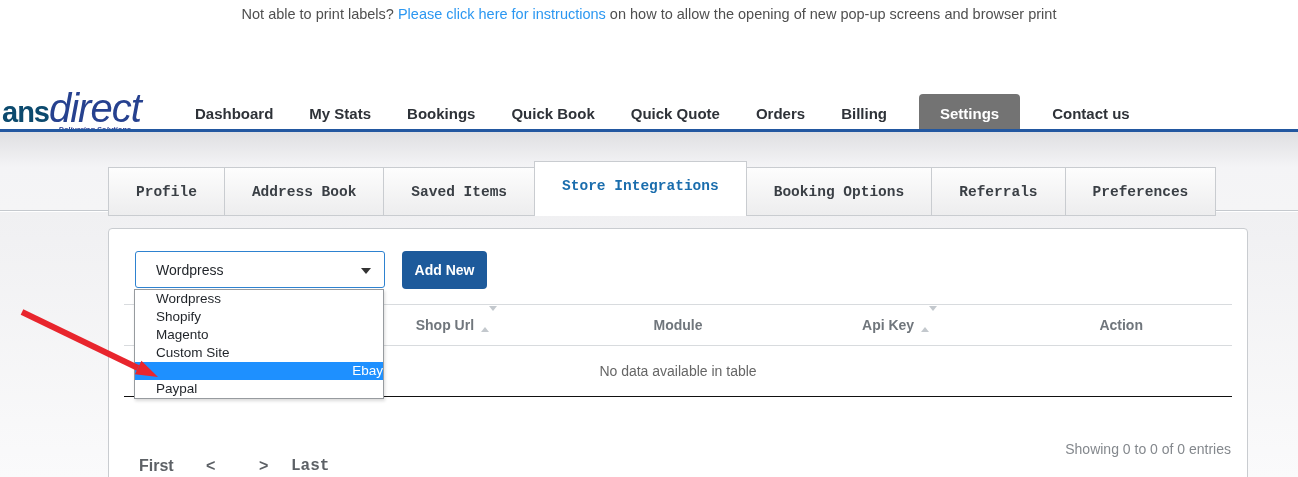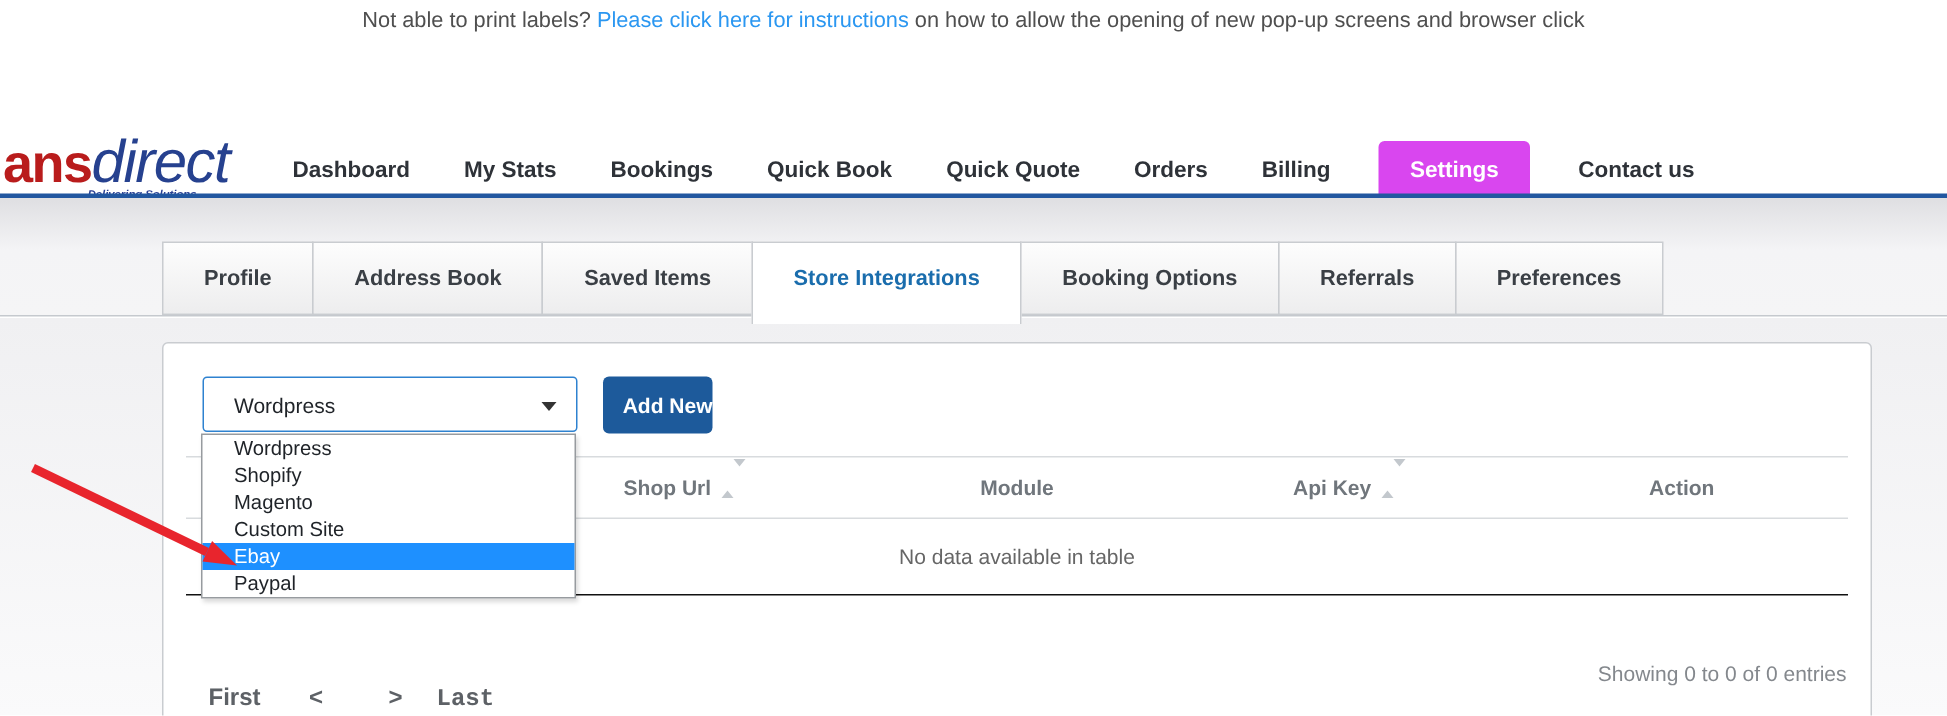--- a/index.html
+++ b/index.html
@@ -15,47 +15,47 @@
   .banner {
     position:absolute; top:0; left:0; width:100%; height:30px;
     text-align:center; padding-top:6px;
     font-size:14.5px; color:#4f4f4f;
   }
   .banner .link { color:#2b97f1; cursor:pointer; }
 
   
   .header { position:absolute; top:30px; left:0; width:100%; height:100px; background:#fff; }
   .logo { position:absolute; left:2px; top:56px; width:150px; white-space:nowrap; }
-  .logo .p1 { font-size:36px; font-weight:bold; color:#b91c1c; letter-spacing:-1px; }
+  .logo .p1 { font-size:29px; font-weight:bold; color:#0c4a6e; letter-spacing:-1px; }
   .logo .p2 { font-size:40px; font-style:italic; color:#26418f; letter-spacing:-1px; }
   .logo .tagline {
     display:block; text-align:right; width:133px; margin-top:-6px; padding-right:4px;
     font-size:7.5px; font-style:italic; font-weight:bold; color:#2a3f93;
   }
   .nav {
     position:absolute; left:177px; top:62px; height:42px;
     display:flex; align-items:center;
   }
   .nav-item {
     padding:0 18px; font-size:15px; font-weight:bold; color:#2e3238;
     cursor:pointer; white-space:nowrap;
   }
   .nav-item.active {
-    background:#d946ef; color:#fff; border-radius:4px;
+    background:#737373; color:#fff; border-radius:4px;
     padding:11px 21px; margin:0 14px;
   }
   .header-line { position:absolute; top:129px; left:0; width:100%; height:3px; background:#2257a0; }
 
   
   .tab-band {
     position:absolute; top:132px; left:0; width:100%; height:79px;
     background:linear-gradient(180deg,#dfdfe2 0%, #f4f4f6 45%, #f5f5f6 100%);
     border-bottom:1px solid #c5c9ce;
   }
-  .tabs { position:absolute; left:108px; top:29px; display:flex; align-items:flex-start; }
+  .tabs { position:absolute; left:108px; top:29px; display:flex; align-items:flex-end;font-family:Liberation Mono, monospace; }
   .tab {
     height:49px; line-height:49px; padding:0 27px;
     font-size:14.5px; font-weight:bold; color:#3a3f45;
     background:linear-gradient(180deg,#fdfdfd,#ededee);
     border:1px solid #c9ccd0; margin-right:-1px;
     cursor:pointer; white-space:nowrap; position:relative; z-index:1;
   }
   .tab.active {
     height:55px; background:#fff; border-bottom:none; color:#1a6dad; z-index:3;
   }
@@ -76,23 +76,23 @@
     border:1px solid #2e82d0; border-radius:3px; background:#fff;
     display:flex; align-items:center; padding-left:20px;
     font-size:14px; color:#1f2328; cursor:pointer;
   }
   .caret {
     position:absolute; right:13px; top:16px;
     width:0; height:0; border-left:5px solid transparent; border-right:5px solid transparent;
     border-top:6px solid #333;
   }
   .add-btn {
-    position:absolute; left:293px; top:22px; width:73px; height:38px;
+    position:absolute; left:293px; top:22px; width:85px; height:38px;
     background:#1d5a9b; color:#fff; border:none; border-radius:4px;
-    font-family:"Liberation Sans",sans-serif; font-size:14px; font-weight:bold; cursor:pointer;text-align:right;
+    font-family:"Liberation Sans",sans-serif; font-size:14px; font-weight:bold; cursor:pointer;
   }
 
   
   .table-wrap { position:absolute; left:15px; right:15px; top:75px; }
   .thead {
     display:flex; height:42px; align-items:center;
     border-top:1px solid #d8dbde; border-bottom:1px solid #d8dbde;
   }
   .th {
     width:20%; text-align:center; font-size:14px; font-weight:bold; color:#70767c;
@@ -123,30 +123,30 @@
   
   .dropdown-panel {
     position:absolute; left:134px; top:289px; width:250px;
     background:#fff; border:1px solid #979b9f;
     box-shadow:1px 2px 3px rgba(0,0,0,0.15); z-index:10;
   }
   .dropdown-option {
     height:18px; line-height:18px; padding-left:21px;
     font-size:13.5px; color:#1f2328; cursor:pointer; white-space:nowrap;
   }
-  .dropdown-option.highlight { background:#1e90ff; color:#fff; }
+  .dropdown-option.highlight { background:#1e90ff; color:#fff;text-align:right; }
 
   
   .arrow-svg { position:absolute; left:0; top:295px; width:180px; height:100px; z-index:11; pointer-events:none; }
 </style>
 </head>
 <body>
 
 <div class="banner">
-  <span>Not able to print labels? </span><span class="link">Please click here for instructions</span><span> on how to allow the opening of new pop-up screens and browser click</span>
+  <span>Not able to print labels? </span><span class="link">Please click here for instructions</span><span> on how to allow the opening of new pop-up screens and browser print</span>
 </div>
 
 <div class="header">
   <div class="logo">
     <span class="p1">ans</span><span class="p2">direct</span>
     <span class="tagline">Delivering Solutions</span>
   </div>
   <div class="nav">
     <div class="nav-item">Dashboard</div>
     <div class="nav-item">My Stats</div>

